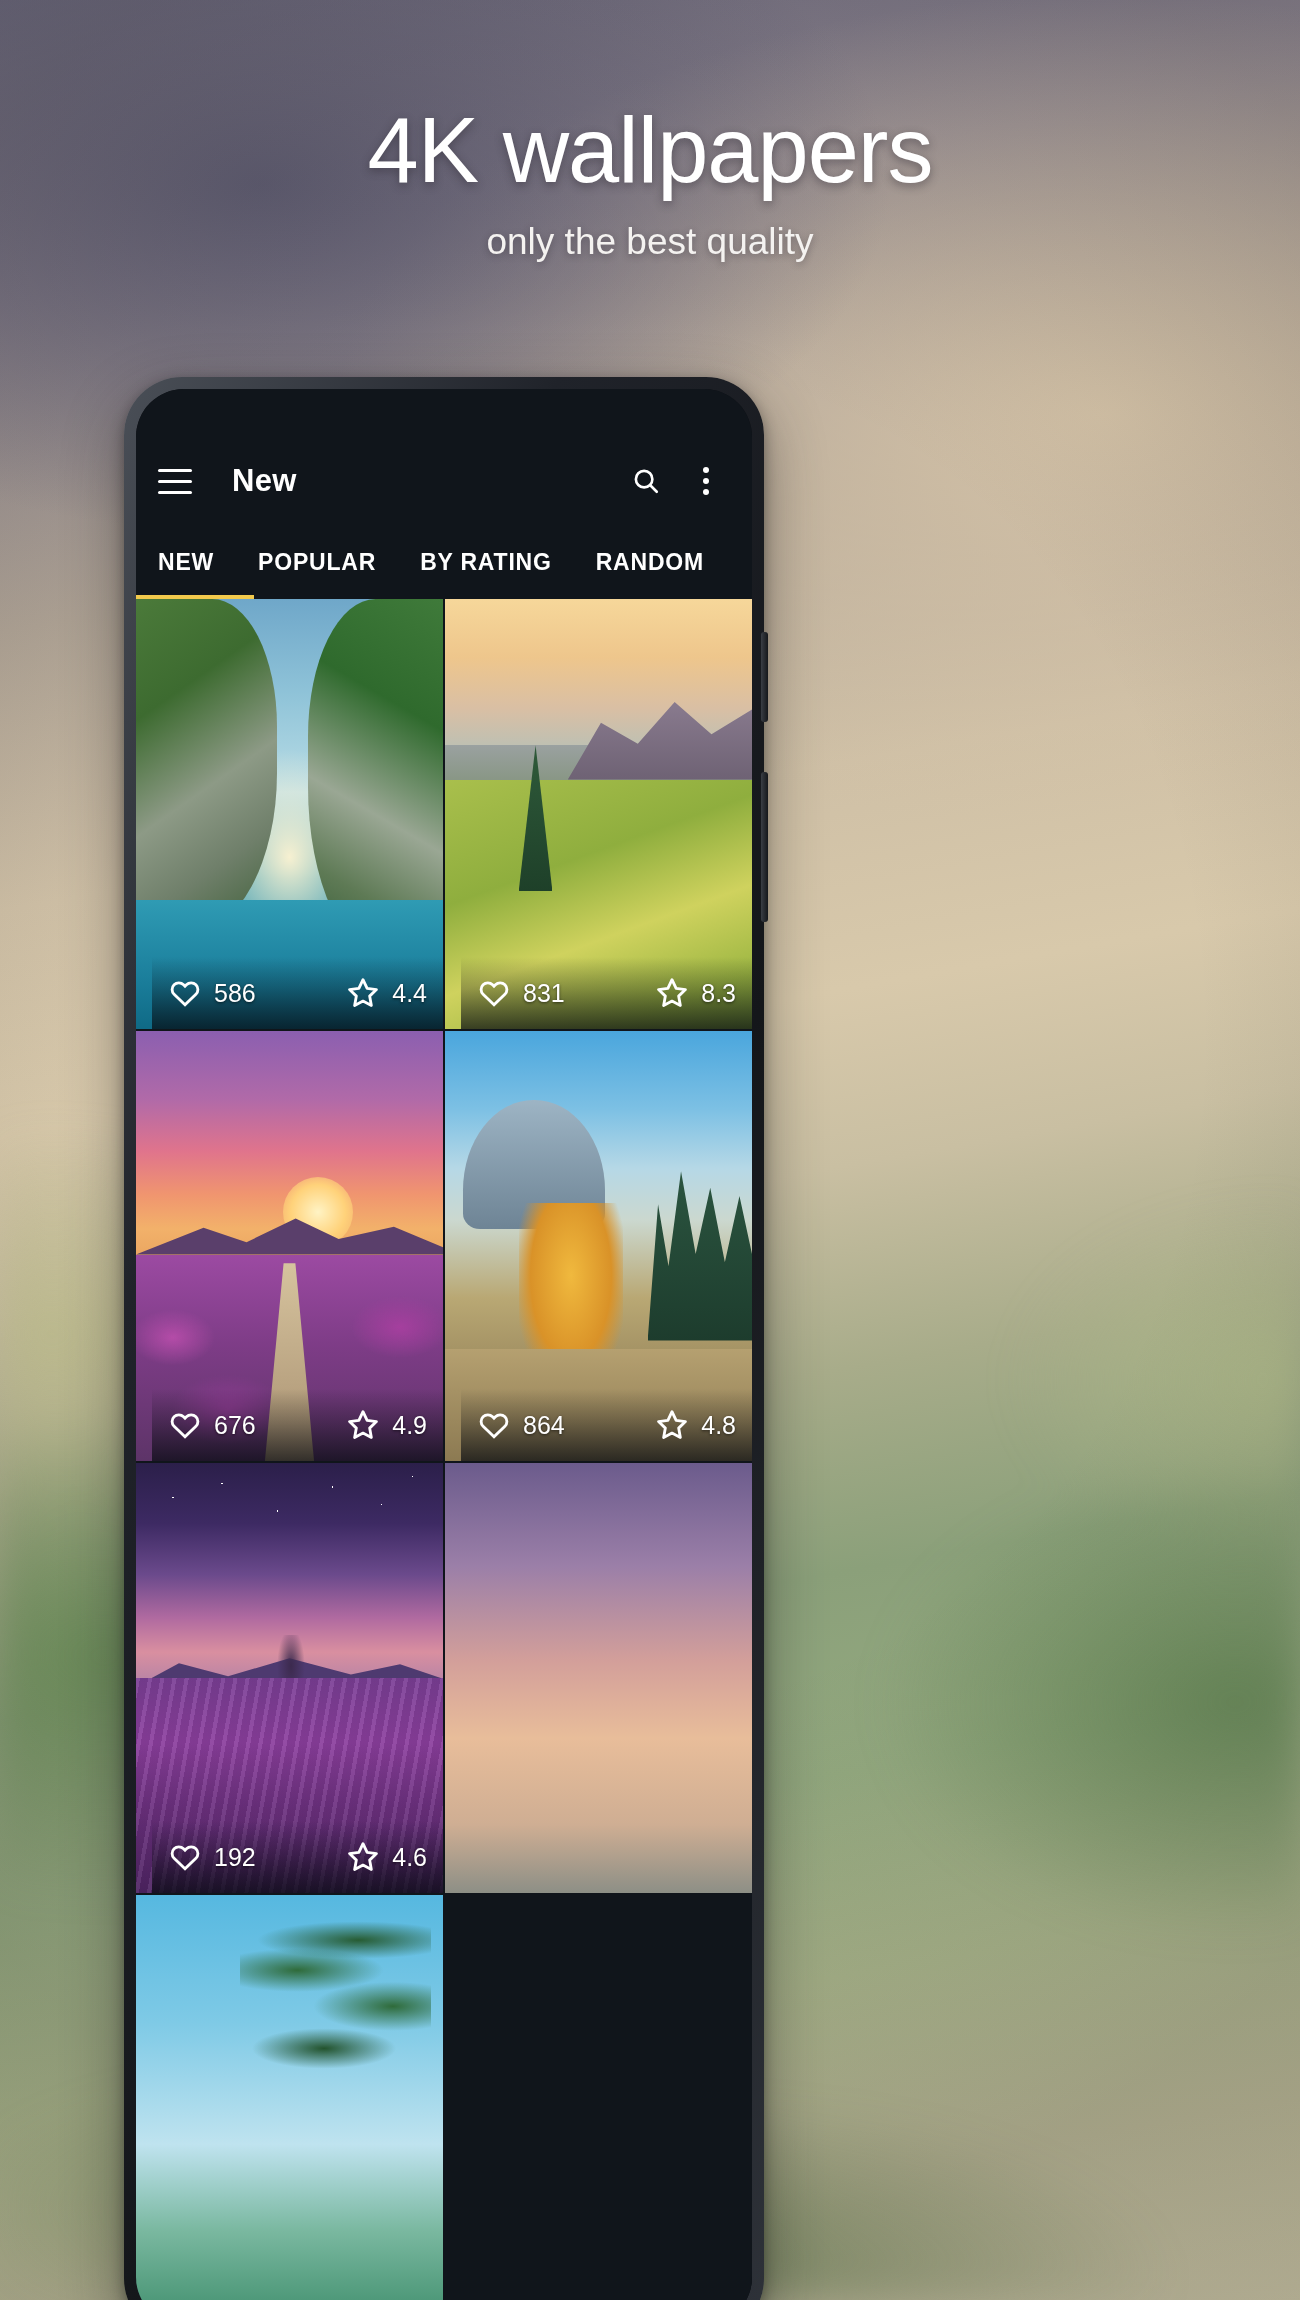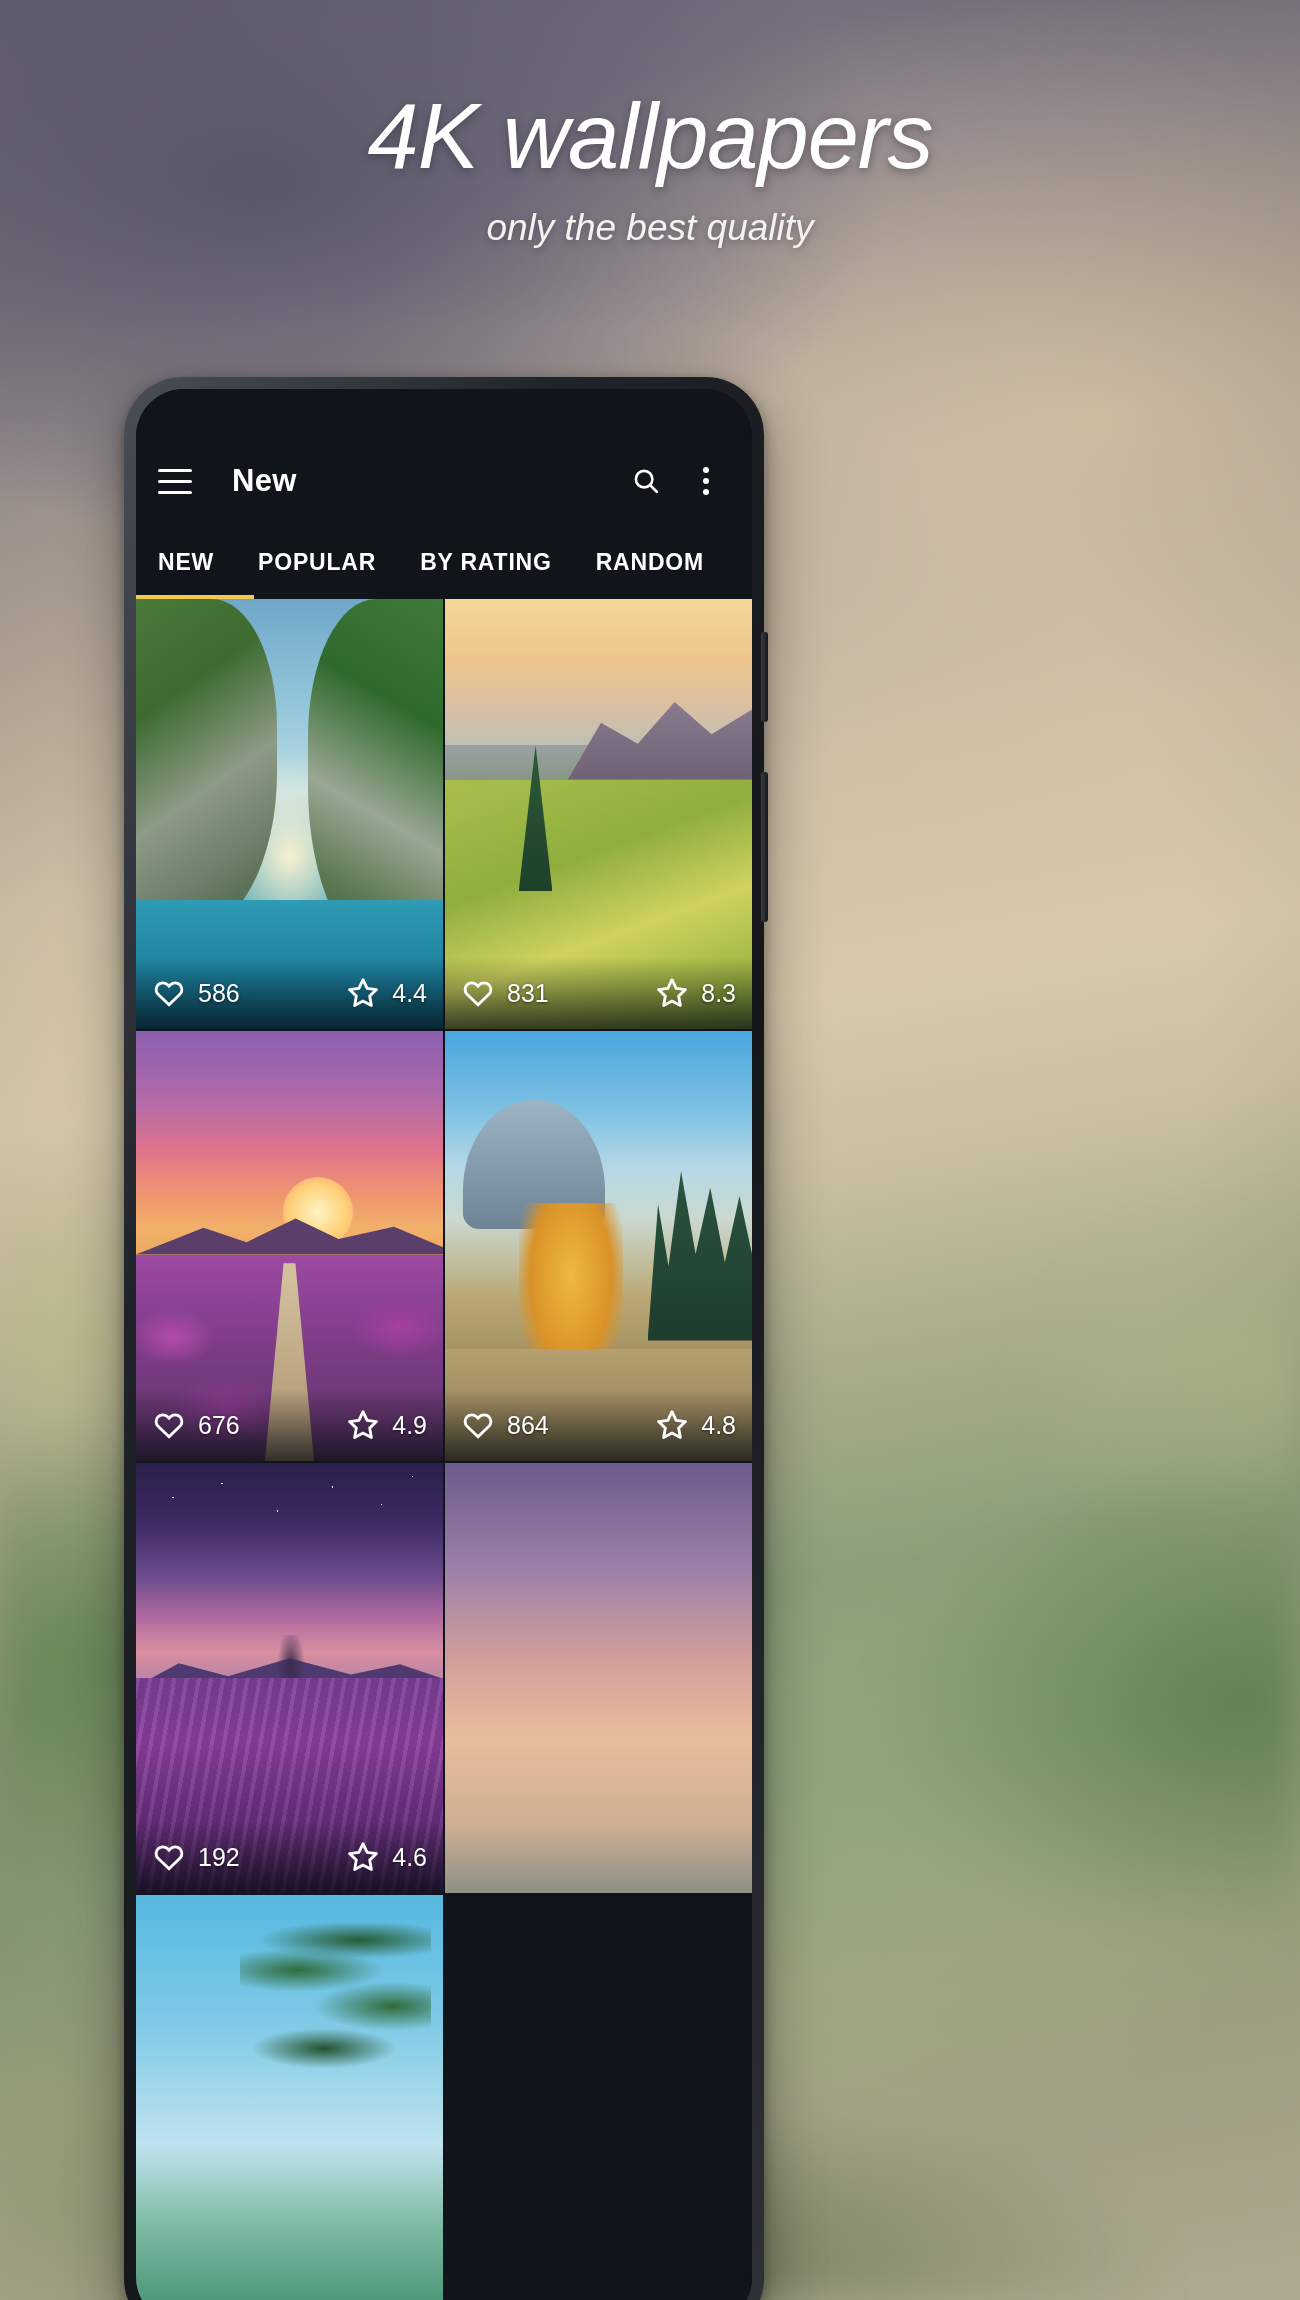--- a/index.html
+++ b/index.html
@@ -41,21 +41,21 @@
       radial-gradient(ellipse 600px 200px at 30% 96%, rgba(120,150,92,0.55) 0%, rgba(120,150,92,0) 75%);
     filter:blur(18px);
   }
   #bg-vignette {
     position:absolute; inset:0;
     background:radial-gradient(ellipse 1000px 1200px at 50% 45%, rgba(0,0,0,0) 55%, rgba(60,55,50,0.18) 100%);
   }
 
   
   #headline-block {
-    position:absolute; left:0; right:0; top:88px; text-align:center; z-index:5;font-style:italic;
+    position:absolute; left:0; right:0; top:102px; text-align:center; z-index:5;
   }
   #headline {
     font-size:92px; font-weight:400; color:#ffffff; letter-spacing:-1px;
     text-shadow:0 3px 10px rgba(40,36,44,0.45);
     line-height:1.05;
   }
   #subheadline {
     margin-top:22px;
     font-size:37px; font-weight:400; color:#f4f2f0;
     text-shadow:0 2px 7px rgba(40,36,44,0.4);
@@ -128,21 +128,21 @@
   }
 
   
   #grid {
     flex:1; display:grid; grid-template-columns:1fr 1fr; gap:2px 2px; background:#10151b;
     overflow:hidden;
   }
   .cell { position:relative; overflow:hidden; background:#223; }
   .cell .art { position:absolute; inset:0; }
   .meta {
-    position:absolute; left:0; right:0; bottom:0; height:72px;
+    position:absolute; left:16px; right:0; bottom:0; height:72px;
     display:flex; align-items:center; justify-content:space-between;
     padding:0 16px; color:#fff;
     background:linear-gradient(to top, rgba(6,10,16,0.72) 0%, rgba(6,10,16,0.30) 55%, rgba(6,10,16,0) 100%);
   }
   .meta-left, .meta-right { display:flex; align-items:center; gap:12px; }
   .meta-val { font-size:25px; font-weight:400; color:#ffffff; text-shadow:0 1px 3px rgba(0,0,0,0.6); }
   .ic { width:34px; height:34px; display:block; }
   .ic svg { display:block; width:100%; height:100%; }
 
   

